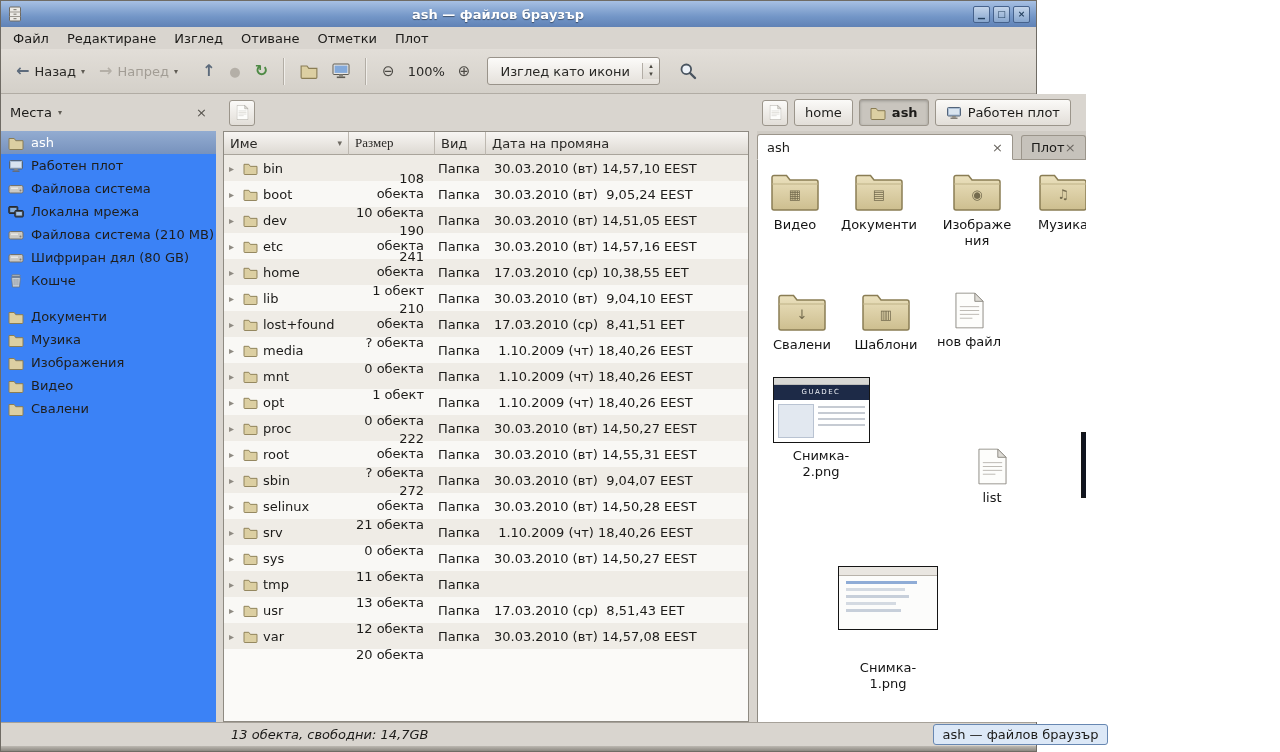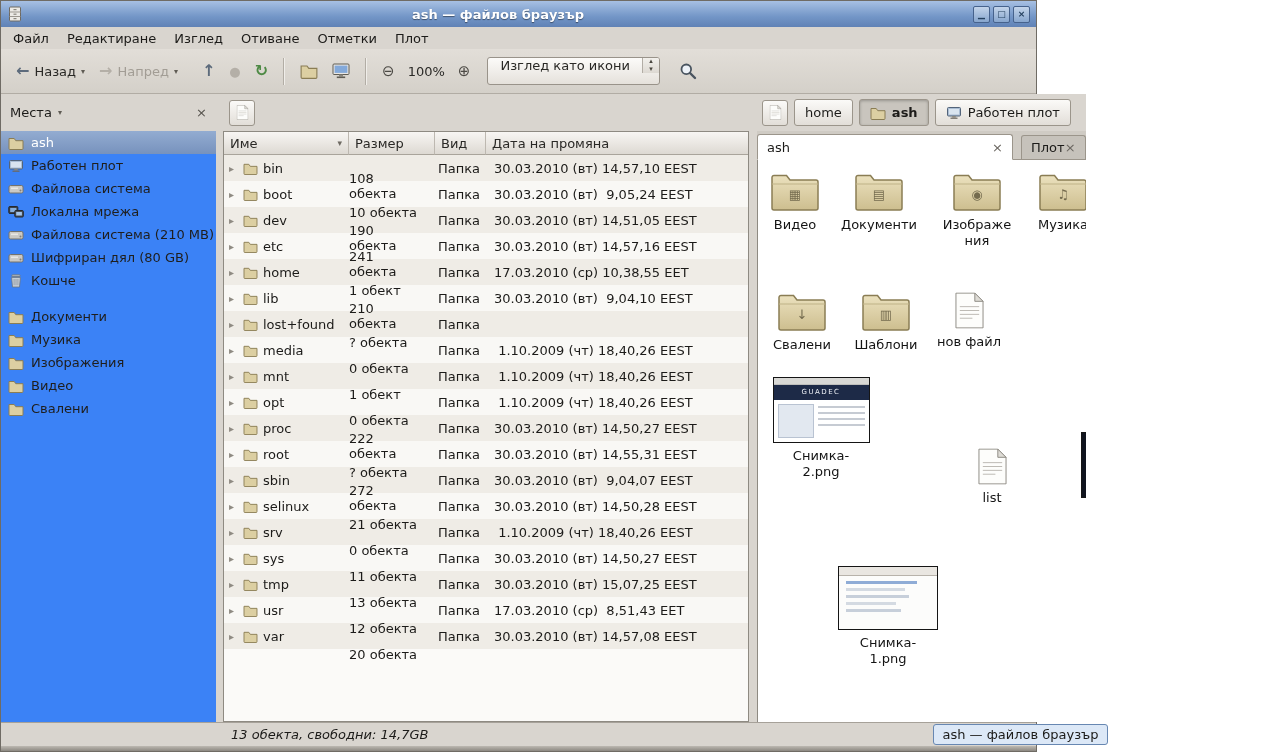--- a/index.html
+++ b/index.html
@@ -25,21 +25,21 @@
   .tbtn .glyph { font-size:16px; line-height:1; color:#5D6B7C; font-weight:bold; }
   .tbtn .glyph.stop { font-size:13px; }
   .tbtn .glyph.reload { color:#4E8A45; }
   .tbtn .glyph.zoom { font-size:15px; color:#4C4A45; font-weight:normal; }
   .tbtn.disabled { color:#A29D95; }
   .tbtn.disabled .glyph { color:#B4AFA7; }
   .chev { font-size:8px; color:#5F5B54; }
   .gap8 { flex:0 0 10px; }
   .tsep { width:2px; height:27px; border-left:1px solid #B2ADA5; border-right:1px solid #F0EEEA; margin:0 8px; }
   .zoomlabel { padding:0 6px; }
-  .viewcombo { display:flex; align-items:flex-start; height:28px; border:1px solid #99938A; border-radius:3px; background:linear-gradient(#FCFBF9,#E5E1DB); margin-left:10px; overflow:hidden; }
+  .viewcombo { display:flex; align-items:center; height:28px; border:1px solid #99938A; border-radius:3px; background:linear-gradient(#FCFBF9,#E5E1DB); margin-left:10px; overflow:hidden; }
   .vc-label { display:flex; align-items:center; padding:0 12px; min-width:150px; }
   .vc-step { width:17px; border-left:1px solid #B2ADA5; display:flex; flex-direction:column; align-items:center; justify-content:center; color:#49463F; background:linear-gradient(#F2F0EC,#DDD9D2); }
   .vc-step span { font-size:7px; line-height:1.1; }
   .searchbtn { margin-left:12px; }
 
   
   .main { flex:1; display:flex; min-height:0; }
   .splitter { flex:0 0 7px; background:#D9D5CF; }
   .splitter.s2 { flex:0 0 8px; }
 
@@ -62,21 +62,21 @@
   .cols { flex:0 0 23px; display:flex; }
   .hcell { display:flex; align-items:center; background:linear-gradient(#F8F6F3,#DDD9D2); border-right:1px solid #BDB8B0; border-bottom:1px solid #A9A49B; padding:0 6px; font-size:13px; color:#2a2926; }
   .hcell.flex { flex:1; border-right:none; }
   .sort { margin-left:auto; font-size:9px; color:#6E6A62; padding-left:4px; }
   .rows { flex:1; background:#FBFAF8; overflow:hidden; }
   .frow { height:26px; display:flex; align-items:center; font-size:13px; color:#1c1b19; }
   .frow:nth-child(odd) { background:#EFECE6; }
   .frow:nth-child(even) { background:#F9F8F5; }
   .c-name { width:125px; display:flex; align-items:center; gap:5px; padding-left:5px; }
   .exp { font-size:10px; color:#8F8B83; width:9px; }
-  .c-size { width:86px; text-align:left; padding-right:11px;margin-top:36px; }
+  .c-size { width:86px; text-align:right; padding-right:11px;margin-top:36px; }
   .c-type { width:51px; padding-left:3px; }
   .c-date { flex:1; padding-left:8px; white-space:pre; }
 
   
   .rightpane { flex:1; display:flex; flex-direction:column; min-height:0; }
   .path-band { flex:0 0 37px; background:#D9D5CF; display:flex; align-items:center; gap:6px; padding:0 5px; }
   .pathbar-buttons { display:flex; gap:6px; align-items:center; }
   .pbtn { height:27px; border:1px solid #9B958B; border-radius:3px; background:linear-gradient(#FBFAF8,#E2DED8); display:flex; align-items:center; gap:6px; padding:0 10px; font-size:13px; color:#1c1b19; }
   .pbtn.active { background:#C9C5BE; box-shadow:inset 0 1px 3px rgba(0,0,0,.25); font-weight:bold; }
   .tabbar { flex:0 0 29px; background:#CFCBC4; display:flex; align-items:flex-end; border-bottom:1px solid #9B958B; padding-top:3px; }
@@ -362,21 +362,21 @@
               <use href="#i-page"></use>
             </svg>
         </div>
       </div>
       <div class="listframe">
         <div class="cols">
             <div class="hcell" style="width: 125px;">
               <span>Име</span>
               <span class="sort">▾</span>
             </div>
-            <div class="hcell" style="width: 86px;">
+            <div class="hcell" style="width: 86px; font-family: Liberation Serif, serif;">
               <span>Размер</span>
             </div>
             <div class="hcell" style="width: 51px;">
               <span>Вид</span>
             </div>
             <div class="hcell flex">
               <span>Дата на промяна</span>
             </div>
           </div>
         <div class="rows">
@@ -455,20 +455,21 @@
             <div class="frow">
               <div class="cell c-name">
                 <span class="exp">▸</span>
                 <svg class="ico15">
                   <use href="#i-folder"></use>
                 </svg>
                 <span>lost+found</span>
               </div>
               <div class="cell c-size">? обекта</div>
               <div class="cell c-type">Папка</div>
+              <div class="cell c-date">17.03.2010 (ср)  8,41,51 EET</div>
             </div>
             <div class="frow">
               <div class="cell c-name">
                 <span class="exp">▸</span>
                 <svg class="ico15">
                   <use href="#i-folder"></use>
                 </svg>
                 <span>media</span>
               </div>
               <div class="cell c-size">0 обекта</div>
@@ -574,21 +575,20 @@
             <div class="frow">
               <div class="cell c-name">
                 <span class="exp">▸</span>
                 <svg class="ico15">
                   <use href="#i-folder"></use>
                 </svg>
                 <span>tmp</span>
               </div>
               <div class="cell c-size">13 обекта</div>
               <div class="cell c-type">Папка</div>
-              <div class="cell c-date">30.03.2010 (вт) 15,07,25 EEST</div>
             </div>
             <div class="frow">
               <div class="cell c-name">
                 <span class="exp">▸</span>
                 <svg class="ico15">
                   <use href="#i-folder"></use>
                 </svg>
                 <span>usr</span>
               </div>
               <div class="cell c-size">12 обекта</div>
@@ -759,21 +759,21 @@
                 <i></i>
                 <i></i>
                 <i></i>
                 <i></i>
                 <i></i>
               </div>
               <div class="wd-swirl"></div>
             </div>
             <div class="icon-label" style="width: 92px;">Снимка.png</div>
           </div>
-          <div class="icon-item" style="left: 80px; top: 406px; width: 100px;">
+          <div class="icon-item" style="left: 80px; top: 406px; width: 100px; gap: 25px;">
             <div class="thumb screenshot" style="width: 100px; height: 64px;">
               <div class="sc-top"></div>
               <div class="sc-rows">
                 <i></i>
                 <i></i>
                 <i></i>
                 <i></i>
                 <i></i>
               </div>
             </div>

